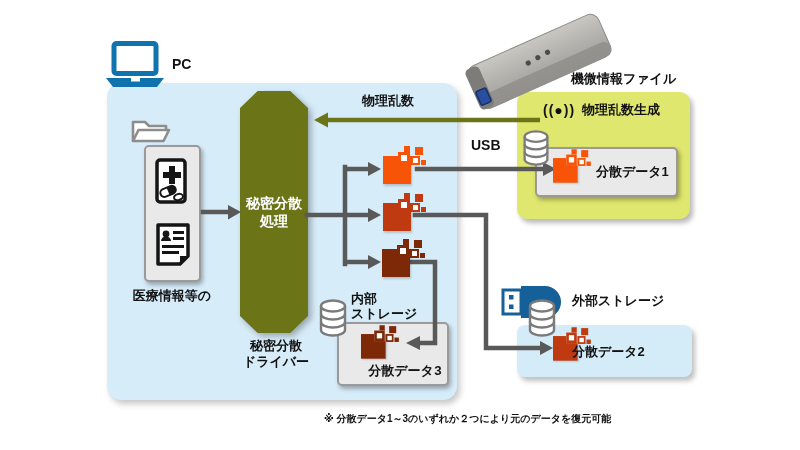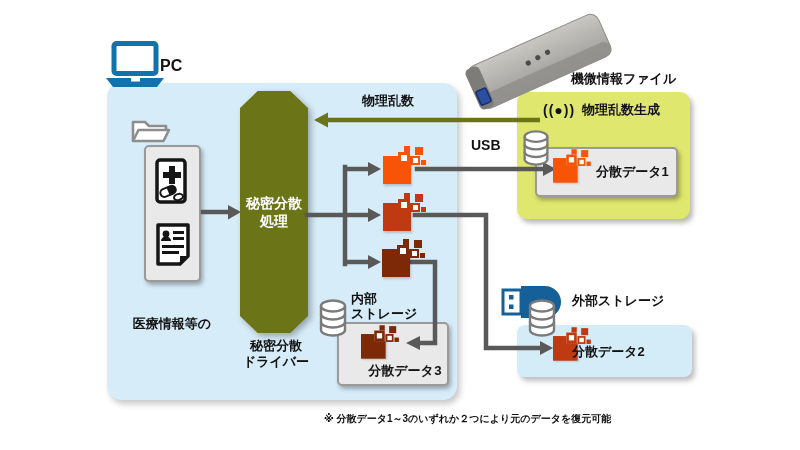--- a/index.html
+++ b/index.html
@@ -103,21 +103,21 @@
       <path d="M540 120 H328" stroke="var(--olive,#6b7518)" stroke-width="4.5" fill="none"></path>
       <polygon points="328,112.5 328,127.5 314,120" fill="var(--olive,#6b7518)"></polygon>
     </g>
   </svg>
 
   <svg class="abs" style="left:104px;top:41px;" width="62" height="48" viewBox="0 0 62 48">
     <rect x="10" y="2.5" width="42" height="30" rx="2.5" fill="#fff" stroke="var(--laptop-blue,#1173ad)" stroke-width="5"></rect>
     <path d="M2 37 H60 L53 46 H9 Z" fill="var(--laptop-blue,#1173ad)"></path>
     <rect x="27" y="37" width="9" height="3.5" fill="#fff"></rect>
   </svg>
-  <div class="lbl" style="left:160px;top:56px;font-size:16px;">PC</div>
+  <div class="lbl" style="left:172px;top:56px;font-size:14px;">PC</div>
 
   <svg class="abs" style="left:131px;top:116px;" width="40" height="28" viewBox="0 0 40 28">
     <path d="M2 25 V6 h12 l4 4 h17 v5" fill="#fff" stroke="#8d8d8d" stroke-width="2.6" stroke-linejoin="round"></path>
     <path d="M2 25 l5.5 -11 h30.5 l-5.5 11 Z" fill="#fff" stroke="#8d8d8d" stroke-width="2.6" stroke-linejoin="round"></path>
   </svg>
 
   <svg class="abs" style="left:155px;top:158px;" width="34" height="47" viewBox="0 0 34 47">
     <rect x="2" y="2" width="28" height="42" rx="3" fill="#fff" stroke="#151515" stroke-width="3.5"></rect>
     <path d="M14 8 h6 v6 h6 v6 h-6 v6 h-6 v-6 h-6 v-6 h6 Z" fill="#151515"></path>
     <g transform="rotate(-22 14 33)">
@@ -131,21 +131,21 @@
     <path d="M2 2 h30 v31 l-8 8 H2 Z" fill="#fff" stroke="#151515" stroke-width="3.5" stroke-linejoin="round"></path>
     <path d="M32 33 l-8 8 v-8 Z" fill="#151515"></path>
     <circle cx="10" cy="11" r="3.4" fill="#151515"></circle>
     <path d="M5 18 a5 4.5 0 0 1 10 0 Z" fill="#151515"></path>
     <rect x="17" y="8" width="11" height="3" fill="#151515"></rect>
     <rect x="17" y="14" width="11" height="3" fill="#151515"></rect>
     <rect x="6" y="22" width="22" height="3" fill="#151515"></rect>
     <rect x="6" y="28" width="17" height="3" fill="#151515"></rect>
   </svg>
 
-  <div class="lbl center" style="left:112px;top:289px;width:120px;line-height:16px;margin-top:28px;">
+  <div class="lbl center" style="left:112px;top:289px;width:120px;line-height:16px;">
     <div>医療情報等の</div>
   </div>
   <div class="lbl center" style="left:240px;top:339px;width:72px;line-height:16px;">
     <div>秘密分散</div>
     <div>ドライバー</div>
   </div>
 
   <div class="shard c1" style="left:383px;top:148px;">
       <i class="big"></i>
       <i class="o1"></i>

